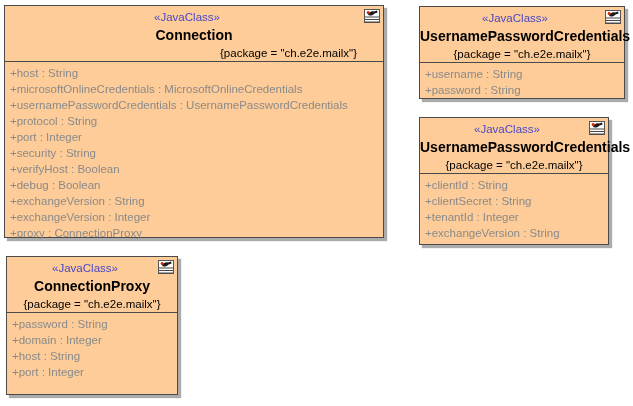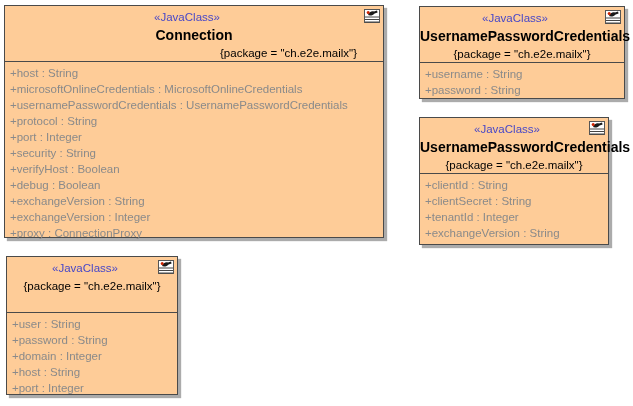--- a/index.html
+++ b/index.html
@@ -149,24 +149,24 @@
     <div class="header">
       <svg class="res-icon" viewBox="0 0 16 14">
         <rect x="0.5" y="0.5" width="15" height="13" fill="#ffffff" stroke="#555555"></rect>
         <line x1="1" y1="8" x2="15" y2="8" stroke="#444444"></line>
         <line x1="1" y1="10.5" x2="15" y2="10.5" stroke="#444444"></line>
         <line x1="1" y1="13" x2="15" y2="13" stroke="#444444"></line>
         <path d="M4 6 C5 2.6, 8 1.6, 10 2.4 L13 1.4 L13.6 3.4 L10.6 4.4 C9.4 6.2, 6 7, 4 6 Z" fill="#1a1a1a"></path>
         <circle cx="4.2" cy="3.4" r="1.5" fill="#cc2200"></circle>
       </svg>
       <div class="stereo">«JavaClass»</div>
+      <div class="cname">ConnectionProxy</div>
       <div class="pkg">{package = "ch.e2e.mailx"}</div>
     </div>
     <div class="attrs">
-        <div class="attr">+user : String</div>
         <div class="attr">+password : String</div>
         <div class="attr">+domain : Integer</div>
         <div class="attr">+host : String</div>
         <div class="attr">+port : Integer</div>
       </div>
   </div>
 
 </div>
 
 </body></html>

